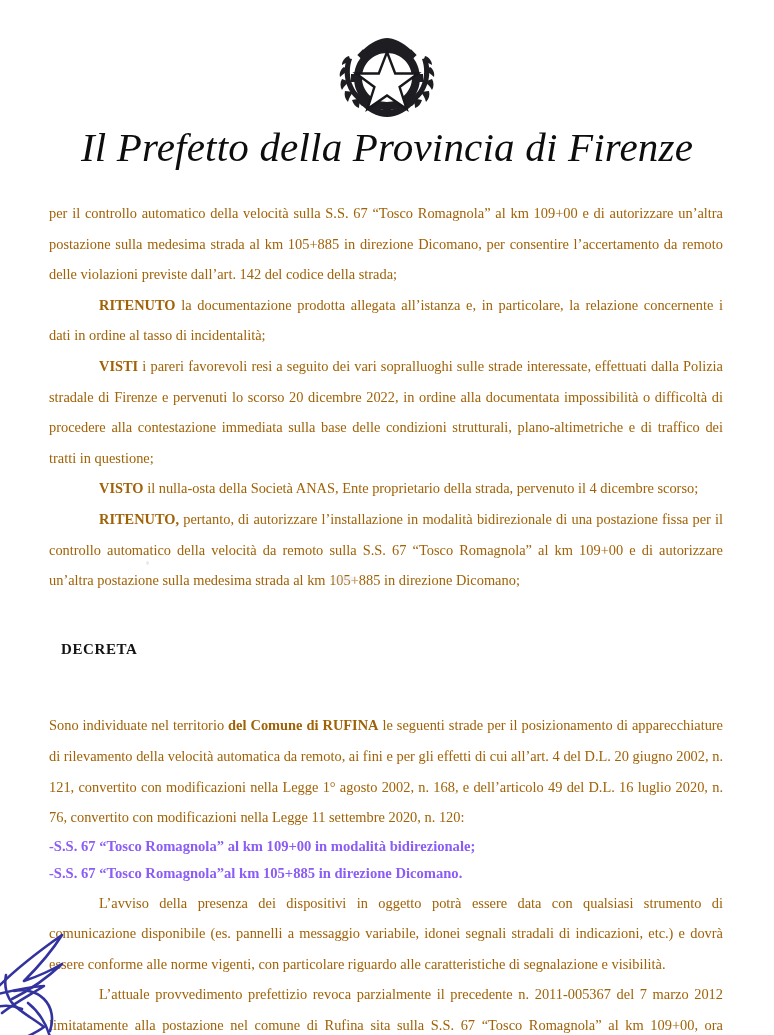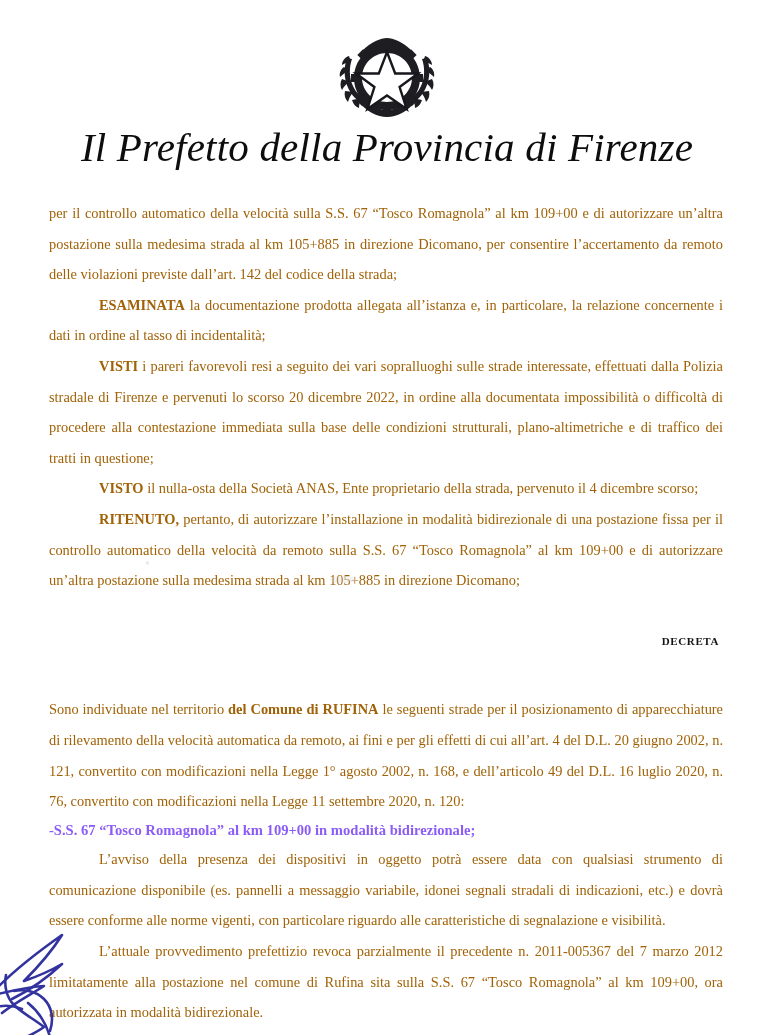--- a/index.html
+++ b/index.html
@@ -57,24 +57,24 @@
     text-justify: inter-word;
     color: #a16207;
     -webkit-hyphens: none;
     hyphens: none;
   }
   p.para.indent { text-indent: 50px; }
   .b { font-weight: bold; }
 
   
   .decreta {
-    margin: 4px;
-    text-align: right;
+    margin: 12px;
+    text-align: left;
     font-weight: bold;
-    font-size: 11px;
+    font-size: 15px;
     letter-spacing: 0.6px;
     line-height: 30.6px;
   }
   .gap-md { height: 26px; }
   .gap-lg { height: 34px; }
 
   
   p.listline {
     margin: 0;
     font-size: 14.6px;
@@ -146,37 +146,38 @@
     <polygon points="48,16 56.2,37.5 79,37.5 60.6,51 67.6,73 48,59.5 28.4,73 35.4,51 17,37.5 39.8,37.5" fill="#ffffff" stroke="#17171c" stroke-width="2.4"></polygon>
   </svg>
 </div>
 
 <div class="doc-title">Il Prefetto della Provincia di Firenze</div>
 
 <div class="body-block">
 
   <p class="para">per il controllo automatico della velocità sulla S.S. 67 “Tosco Romagnola” al km 109+00 e di autorizzare un’altra postazione sulla medesima strada al km 105+885 in direzione Dicomano, per consentire l’accertamento da remoto delle violazioni previste dall’art. 142 del codice della strada;</p>
 
-  <p class="para indent"><span class="b">ESAMINATA</span><span> la documentazione prodotta allegata all’istanza e, in particolare, la relazione concernente i dati in ordine al tasso di incidentalità;</span></p>
+  <p class="para indent"><span class="b">RITENUTO</span><span> la documentazione prodotta allegata all’istanza e, in particolare, la relazione concernente i dati in ordine al tasso di incidentalità;</span></p>
 
   <p class="para indent"><span class="b">VISTI</span><span> i pareri favorevoli resi a seguito dei vari sopralluoghi sulle strade interessate, effettuati dalla Polizia stradale di Firenze e pervenuti lo scorso 20 dicembre 2022, in ordine alla documentata impossibilità o difficoltà di procedere alla contestazione immediata sulla base delle condizioni strutturali, plano-altimetriche e di traffico dei tratti in questione;</span></p>
 
   <p class="para indent"><span class="b">VISTO</span><span> il nulla-osta della Società ANAS, Ente proprietario della strada, pervenuto il 4 dicembre scorso;</span></p>
 
   <p class="para indent"><span class="b">RITENUTO,</span><span> pertanto, di autorizzare l’installazione in modalità bidirezionale di una postazione fissa per il controllo automatico della velocità da remoto sulla S.S. 67 “Tosco Romagnola” al km 109+00 e di autorizzare un’altra postazione sulla medesima strada al km 105+885 in direzione Dicomano;</span></p>
 
   <div class="gap-md"></div>
 
   <p class="decreta">DECRETA</p>
 
   <div class="gap-lg"></div>
 
   <p class="para"><span>Sono individuate nel territorio </span><span class="b">del Comune di RUFINA</span><span> le seguenti strade per il posizionamento di apparecchiature di rilevamento della velocità automatica da remoto, ai fini e per gli effetti di cui all’art. 4 del D.L. 20 giugno 2002, n. 121, convertito con modificazioni nella Legge 1° agosto 2002, n. 168, e dell’articolo 49 del D.L. 16 luglio 2020, n. 76, convertito con modificazioni nella Legge 11 settembre 2020, n. 120:</span></p>
 
   <p class="listline">-S.S. 67 “Tosco Romagnola” al km 109+00 in modalità bidirezionale;</p>
+  <p class="listline">-S.S. 67 “Tosco Romagnola”al km 105+885 in direzione Dicomano.</p>
 
   <p class="para indent">L’avviso della presenza dei dispositivi in oggetto potrà essere data con qualsiasi strumento di comunicazione disponibile (es. pannelli a messaggio variabile, idonei segnali stradali di indicazioni, etc.) e dovrà essere conforme alle norme vigenti, con particolare riguardo alle caratteristiche di segnalazione e visibilità.</p>
 
   <p class="para indent">L’attuale provvedimento prefettizio revoca parzialmente il precedente n. 2011-005367 del 7 marzo 2012 limitatamente alla postazione nel comune di Rufina sita sulla S.S. 67 “Tosco Romagnola” al km 109+00, ora autorizzata in modalità bidirezionale.</p>
 
 </div>
 
 <div class="speckle" style="left:146px; top:561px; width:3px; height:4px;"></div>
 <div class="speckle" style="left:330px; top:576px; width:26px; height:7px; border-radius:40%; opacity:.3;"></div>
 

